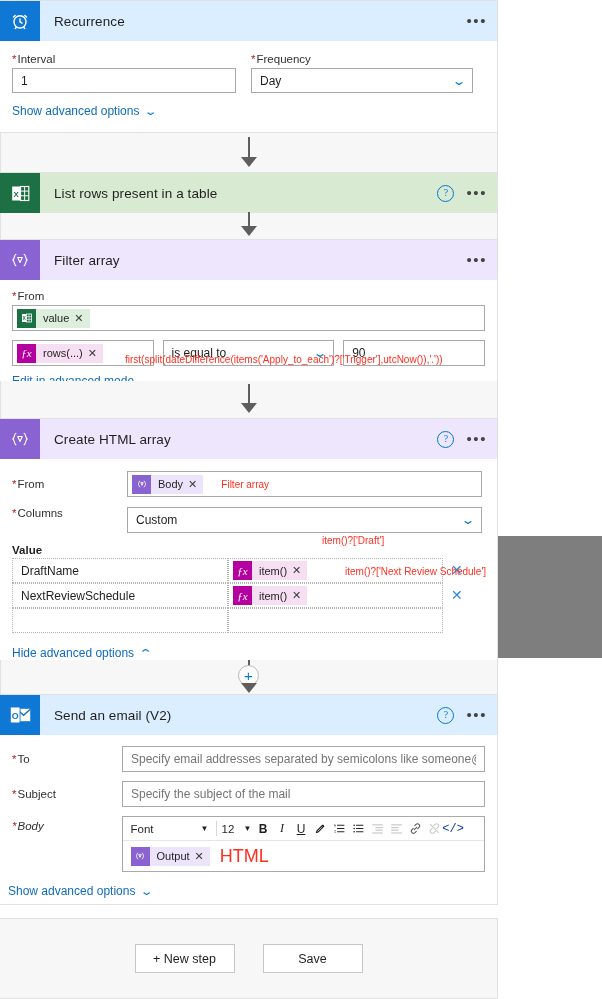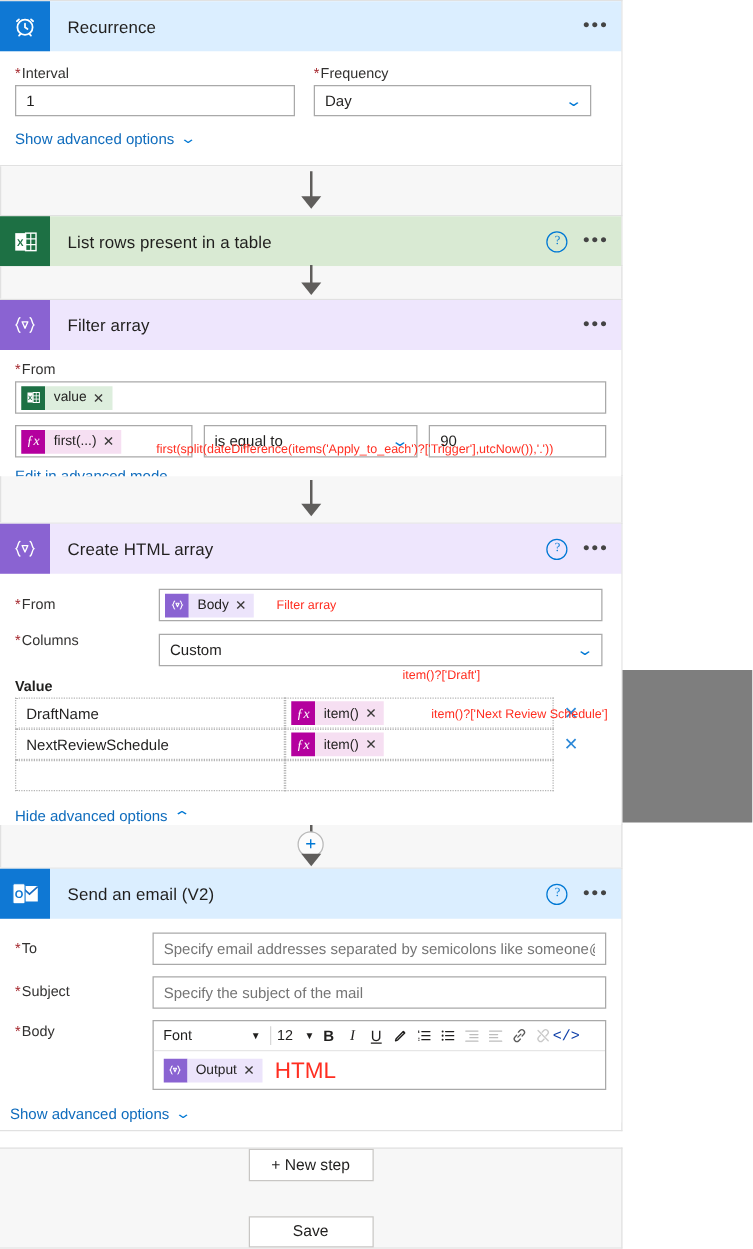--- a/index.html
+++ b/index.html
@@ -98,21 +98,21 @@
   .rt-sep{width:1px;height:15px;background:#d8d8d8;margin:0 3px;}
   .rt-btn{width:19px;height:19px;display:flex;align-items:center;justify-content:center;
           font-size:12px;color:#201f1e;}
   .rt-dim{color:#bdbdbd;}
   .caret{font-size:8px;color:#201f1e;}
   .rt-body{height:30px;display:flex;align-items:center;padding:0 8px;gap:10px;}
 
   
   .btnbar{position:absolute;left:0;width:498px;background:#f7f7f7;
           display:flex;align-items:center;justify-content:center;gap:28px;
-          border:1px solid #e1e1e1;border-left:none;box-sizing:border-box;flex-direction:column;}
+          border:1px solid #e1e1e1;border-left:none;box-sizing:border-box;}
   .btn{min-width:100px;height:29px;border:1px solid #c8c6c4;background:#fff;
        display:flex;align-items:center;justify-content:center;
        font-size:12.5px;color:#201f1e;box-sizing:border-box;}
 </style>
 </head>
 <body>
 
 <div class="canvas">
 
   <div class="card" style="top:0;height:133px;">
@@ -208,21 +208,21 @@
               <span class="tok-x">✕</span>
             </span>
         </span>
       </div>
 
       <div style="display:flex;gap:9px;margin-top:9px;">
         <div class="fld" style="width:147px;height:26px;padding:0 4px;">
           <span class="token tk-fx">
             <span class="tok-ico">ƒx</span>
             <span class="tok-txt">
-                <span>first(...)</span>
+                <span>rows(...)</span>
                 <span class="tok-x">✕</span>
               </span>
           </span>
         </div>
         <div class="fld sel" style="width:178px;height:26px;">
           <span>is equal to</span>
           <span class="chev">⌄</span>
         </div>
         <div class="fld" style="width:147px;height:26px;">90</div>
       </div>
@@ -359,21 +359,21 @@
     <div class="card-body" style="padding:11px 12px 0 12px;">
       <div style="display:flex;align-items:center;">
         <div class="flabel" style="width:110px;margin:0;"><span class="req">*</span><span>To</span></div>
         <input class="fld" style="width: 363px; height: 26px; outline: none; font-family: &quot;Liberation Sans&quot;, sans-serif;" placeholder="Specify email addresses separated by semicolons like someone@c...">
       </div>
       <div style="display:flex;align-items:center;margin-top:9px;">
         <div class="flabel" style="width:110px;margin:0;"><span class="req">*</span><span>Subject</span></div>
         <input class="fld ph" style="width: 363px; height: 26px; outline: none; font-family: &quot;Liberation Sans&quot;, sans-serif;" placeholder="Specify the subject of the mail">
       </div>
       <div style="display:flex;margin-top:9px;">
-        <div class="flabel" style="width:110px;margin:0;padding-top:4px;"><span class="req">*</span><span>Body</span></div>
+        <div class="flabel" style="width:110px;margin:0;padding-top:4px;font-style:italic;"><span class="req">*</span><span>Body</span></div>
         <div class="rt-wrap" style="width:363px;">
           <div class="rt-bar">
             <div class="rt-font">
               <span>Font</span>
               <span class="caret">▼</span>
             </div>
             <div class="rt-sep"></div>
             <div class="rt-size">
               <span>12</span>
               <span class="caret">▼</span>

